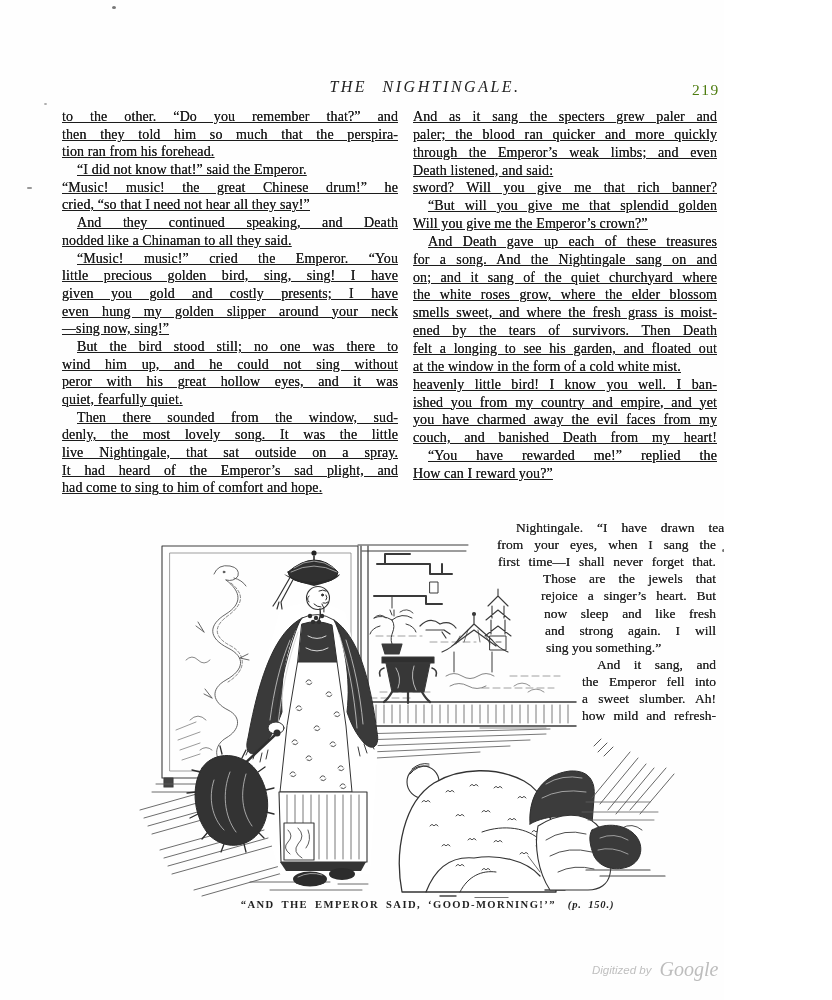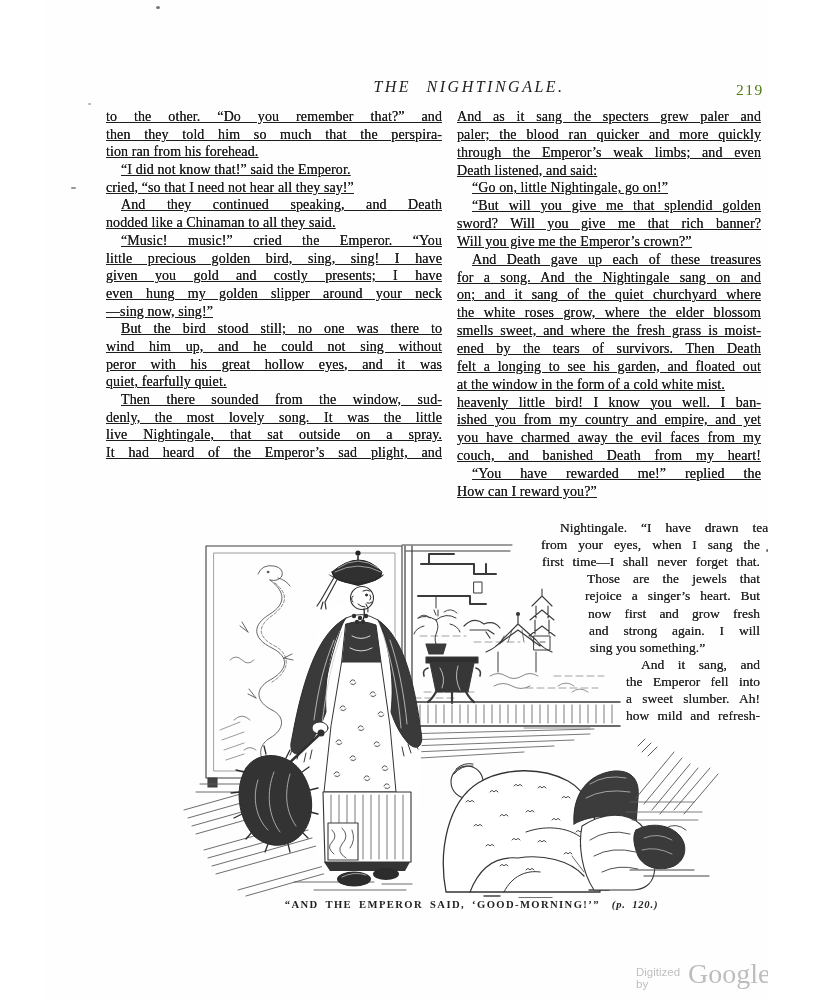--- a/index.html
+++ b/index.html
@@ -1,80 +1,81 @@
 <!DOCTYPE html>
 <html><head>
 <meta charset="utf-8">
 <style>
   html,body{margin:0;padding:0;background:#ffffff;}
   .page{position:relative;width:724px;height:1000px;background:#fefefe;overflow:hidden;
-        font-family:"Liberation Serif","DejaVu Serif",serif;color:#1c1c1c;margin-left:44px;}
+        font-family:"Liberation Serif","DejaVu Serif",serif;color:#1c1c1c;}
   .running-title{position:absolute;top:78px;left:9px;width:832px;text-align:center;
         font-style:italic;font-size:16px;letter-spacing:2.5px;word-spacing:9px;color:#222;}
   .page-num{position:absolute;top:81px;left:692px;font-size:15.5px;letter-spacing:1.5px;color:#4d7c0f;}
   .col{position:absolute;top:108px;}
   .col-left{left:62px;width:336px;}
   .col-right{left:413px;width:304px;}
   .ln{font-size:14px;text-align:justify;text-align-last:justify;white-space:nowrap;
       letter-spacing:.1px;text-shadow:0 0 .3px #222;text-decoration:underline;}
   .col-left .ln{line-height:17.7px;height:17.7px;}
   .col-right .ln{line-height:17.85px;height:17.85px;}
   .ln.ind{padding-left:15px;}
   .ln.end{text-align-last:left;}
   .wln{position:absolute;font-size:13.5px;line-height:16px;text-align:justify;text-align-last:justify;
        white-space:nowrap;color:#262626;text-shadow:0 0 .3px #333;}
   .wln.end{text-align-last:left;}
   .illus{position:absolute;left:130px;top:540px;width:595px;height:358px;}
   .caption{position:absolute;left:130px;top:899px;width:595px;text-align:center;font-size:10.6px;
        font-weight:700;letter-spacing:1.4px;word-spacing:3px;color:#1f1f1f;white-space:nowrap;}
   .caption .ref{font-style:italic;margin-left:12px;letter-spacing:.8px;}
-  .watermark{position:absolute;left:592px;top:958px;display:flex;align-items:flex-end;}
+  .watermark{position:absolute;left:592px;top:958px;display:flex;align-items:center;font-style:italic;}
   .wm-pre{font-family:"Liberation Sans","DejaVu Sans",sans-serif;font-size:11.5px;color:#bfbfbf;}
-  .wm-logo{font-family:"Liberation Serif","DejaVu Serif",serif;font-size:28px;margin-left:8px;color:#bdbdbd;}
+  .wm-logo{font-family:"Liberation Serif","DejaVu Serif",serif;font-size:20px;margin-left:8px;color:#bdbdbd;}
   .speck{position:absolute;border-radius:50%;}
 </style>
 </head>
 <body>
 
 <div class="page">
 
   <div class="running-title">THE NIGHTINGALE.</div>
   <div class="page-num">219</div>
 
   <div class="col col-left">
     <div class="ln">to the other. “Do you remember that?” and</div>
     <div class="ln">then they told him so much that the perspira-</div>
     <div class="ln end">tion ran from his forehead.</div>
     <div class="ln ind end">“I did not know that!” said the Emperor.</div>
+    <div class="ln">“Music! music! the great Chinese drum!” he</div>
     <div class="ln end">cried, “so that I need not hear all they say!”</div>
     <div class="ln ind">And they continued speaking, and Death</div>
     <div class="ln end">nodded like a Chinaman to all they said.</div>
     <div class="ln ind">“Music! music!” cried the Emperor. “You</div>
     <div class="ln">little precious golden bird, sing, sing! I have</div>
     <div class="ln">given you gold and costly presents; I have</div>
     <div class="ln">even hung my golden slipper around your neck</div>
     <div class="ln end">—sing now, sing!”</div>
     <div class="ln ind">But the bird stood still; no one was there to</div>
     <div class="ln">wind him up, and he could not sing without</div>
     <div class="ln">peror with his great hollow eyes, and it was</div>
     <div class="ln end">quiet, fearfully quiet.</div>
     <div class="ln ind">Then there sounded from the window, sud-</div>
     <div class="ln">denly, the most lovely song. It was the little</div>
     <div class="ln">live Nightingale, that sat outside on a spray.</div>
     <div class="ln">It had heard of the Emperor’s sad plight, and</div>
+    <div class="ln end">had come to sing to him of comfort and hope.</div>
   </div>
 
   <div class="col col-right">
     <div class="ln">And as it sang the specters grew paler and</div>
     <div class="ln">paler; the blood ran quicker and more quickly</div>
     <div class="ln">through the Emperor’s weak limbs; and even</div>
     <div class="ln end">Death listened, and said:</div>
-    <div class="ln ind end">“Go on, little Nightingale, go on!”</div>
+    <div class="ln">sword? Will you give me that rich banner?</div>
     <div class="ln ind">“But will you give me that splendid golden</div>
-    <div class="ln">sword? Will you give me that rich banner?</div>
     <div class="ln end">Will you give me the Emperor’s crown?”</div>
     <div class="ln ind">And Death gave up each of these treasures</div>
     <div class="ln">for a song. And the Nightingale sang on and</div>
     <div class="ln">on; and it sang of the quiet churchyard where</div>
     <div class="ln">the white roses grow, where the elder blossom</div>
     <div class="ln">smells sweet, and where the fresh grass is moist-</div>
     <div class="ln">ened by the tears of survivors. Then Death</div>
     <div class="ln">felt a longing to see his garden, and floated out</div>
     <div class="ln end">at the window in the form of a cold white mist.</div>
     <div class="ln">heavenly little bird! I know you well. I ban-</div>
@@ -83,21 +84,21 @@
     <div class="ln">couch, and banished Death from my heart!</div>
     <div class="ln ind">“You have rewarded me!” replied the</div>
     <div class="ln end">How can I reward you?”</div>
   </div>
 
   <div class="wln" style="left:516px;top:520px;width:218px">Nightingale. “I have drawn tears</div>
   <div class="wln" style="left:497px;top:537px;width:219px">from your eyes, when I sang the</div>
   <div class="wln" style="left:498px;top:554px;width:218px">first time—I shall never forget that.</div>
   <div class="wln" style="left:543px;top:571px;width:173px">Those are the jewels that</div>
   <div class="wln" style="left:541px;top:588px;width:175px">rejoice a singer’s heart. But</div>
-  <div class="wln" style="left:544px;top:606px;width:172px">now first and grow fresh</div>
+  <div class="wln" style="left:544px;top:606px;width:172px">now sleep and like fresh</div>
   <div class="wln" style="left:545px;top:623px;width:171px">and strong again. I will</div>
   <div class="wln end" style="left:546px;top:640px;width:170px">sing you something.”</div>
   <div class="wln" style="left:597px;top:657px;width:119px">And it sang, and</div>
   <div class="wln" style="left:582px;top:674px;width:134px">the Emperor fell into</div>
   <div class="wln" style="left:582px;top:691px;width:134px">a sweet slumber. Ah!</div>
   <div class="wln" style="left:582px;top:708px;width:134px">how mild and refresh-</div>
 
   <svg class="illus" viewBox="0 0 595 358" stroke-linecap="round" stroke-linejoin="round">
     <defs>
       <g id="fl" stroke="#3a3a3a" stroke-width="0.9" fill="none">
@@ -291,21 +292,21 @@
     </g>
 
     <g stroke="#555" stroke-width="0.9">
       <path d="M462,258 L500,212 M470,264 L508,218 M478,270 L516,224 M486,274 L524,228 M500,270 L536,228 M510,274 L544,234"></path>
       <path d="M464,206 l7,-7 M468,212 l9,-9 M474,216 l9,-9" stroke="#444"></path>
       <path d="M456,262 H520 M452,272 H528 M458,280 H524" stroke-width="0.8" stroke="#5f5f5f"></path>
     </g>
   </svg>
 
   <div class="caption">
-    <span>“AND THE EMPEROR SAID, ‘GOOD-MORNING!’”</span><span class="ref">(p. 120.)</span>
+    <span>“AND THE EMPEROR SAID, ‘GOOD-MORNING!’”</span><span class="ref">(p. 150.)</span>
   </div>
 
   <div class="watermark">
     <span class="wm-pre">Digitized by</span>
     <span class="wm-logo">Google</span>
   </div>
 
   <div class="speck" style="left:112px;top:6px;width:4px;height:3px;background:#777"></div>
   <div class="speck" style="left:769px;top:33px;width:5px;height:3px;background:#888"></div>
   <div class="speck" style="left:806px;top:152px;width:9px;height:6px;background:#6a6a6a;border-radius:2px"></div>

